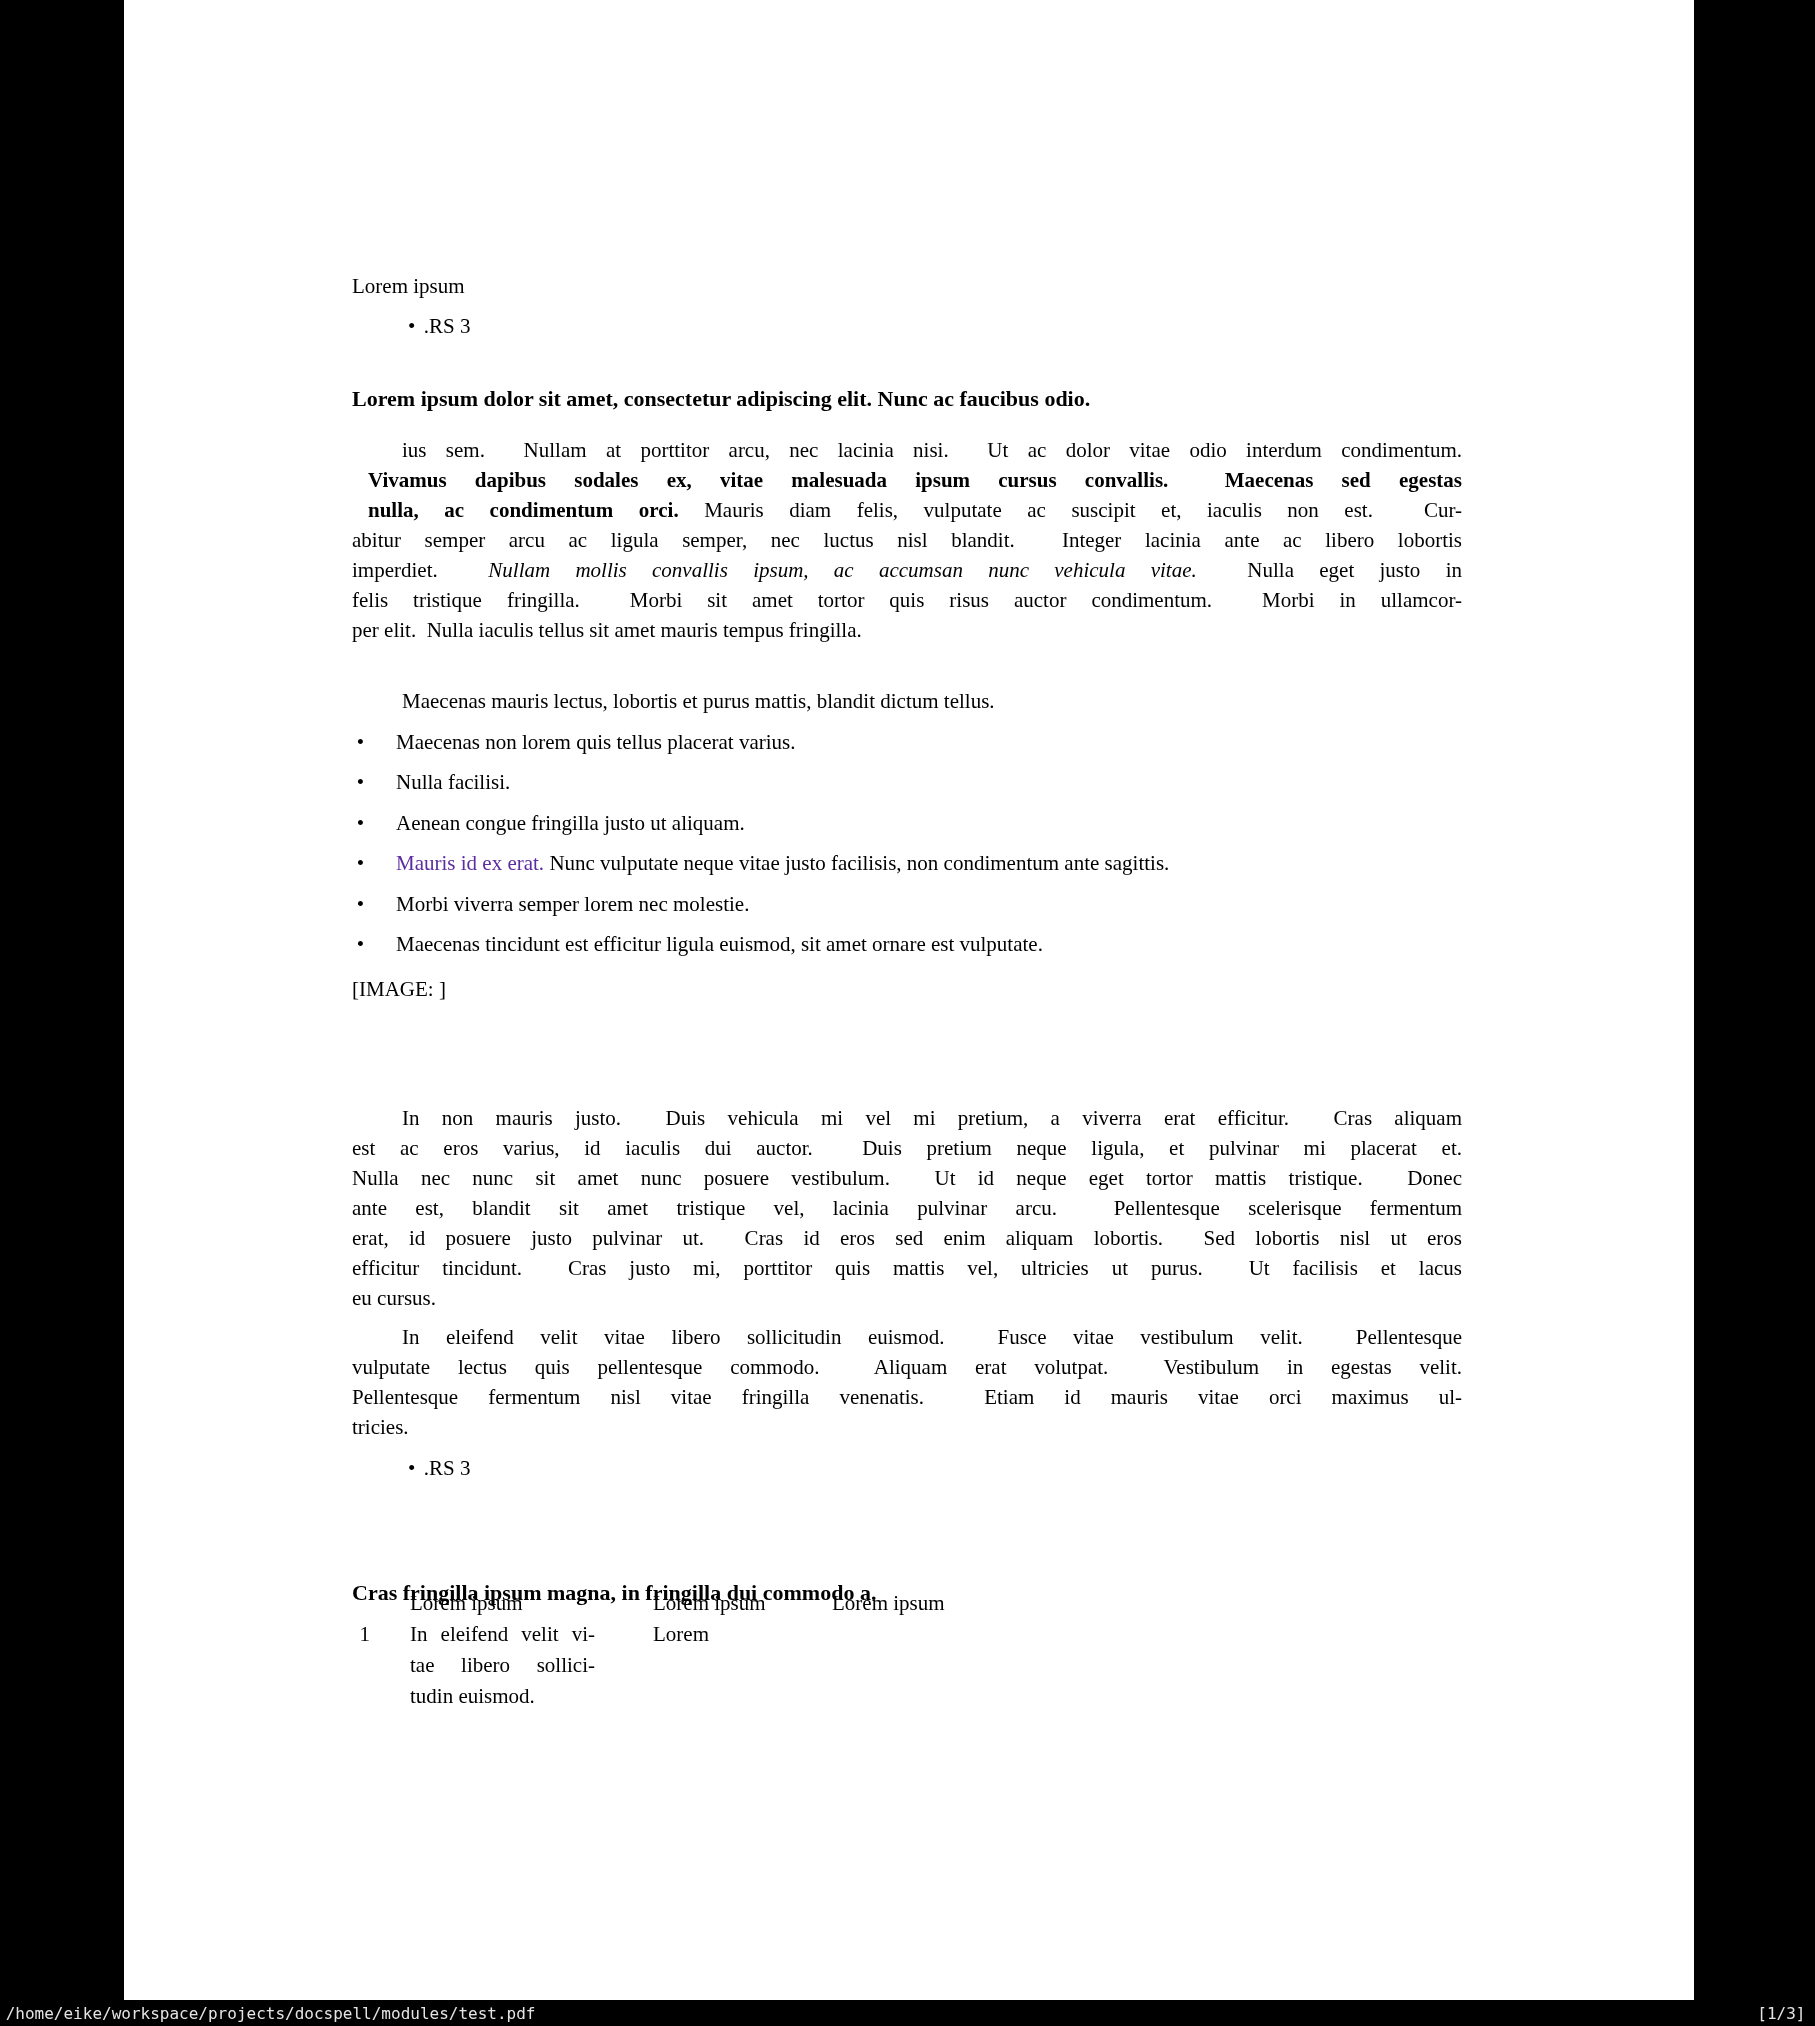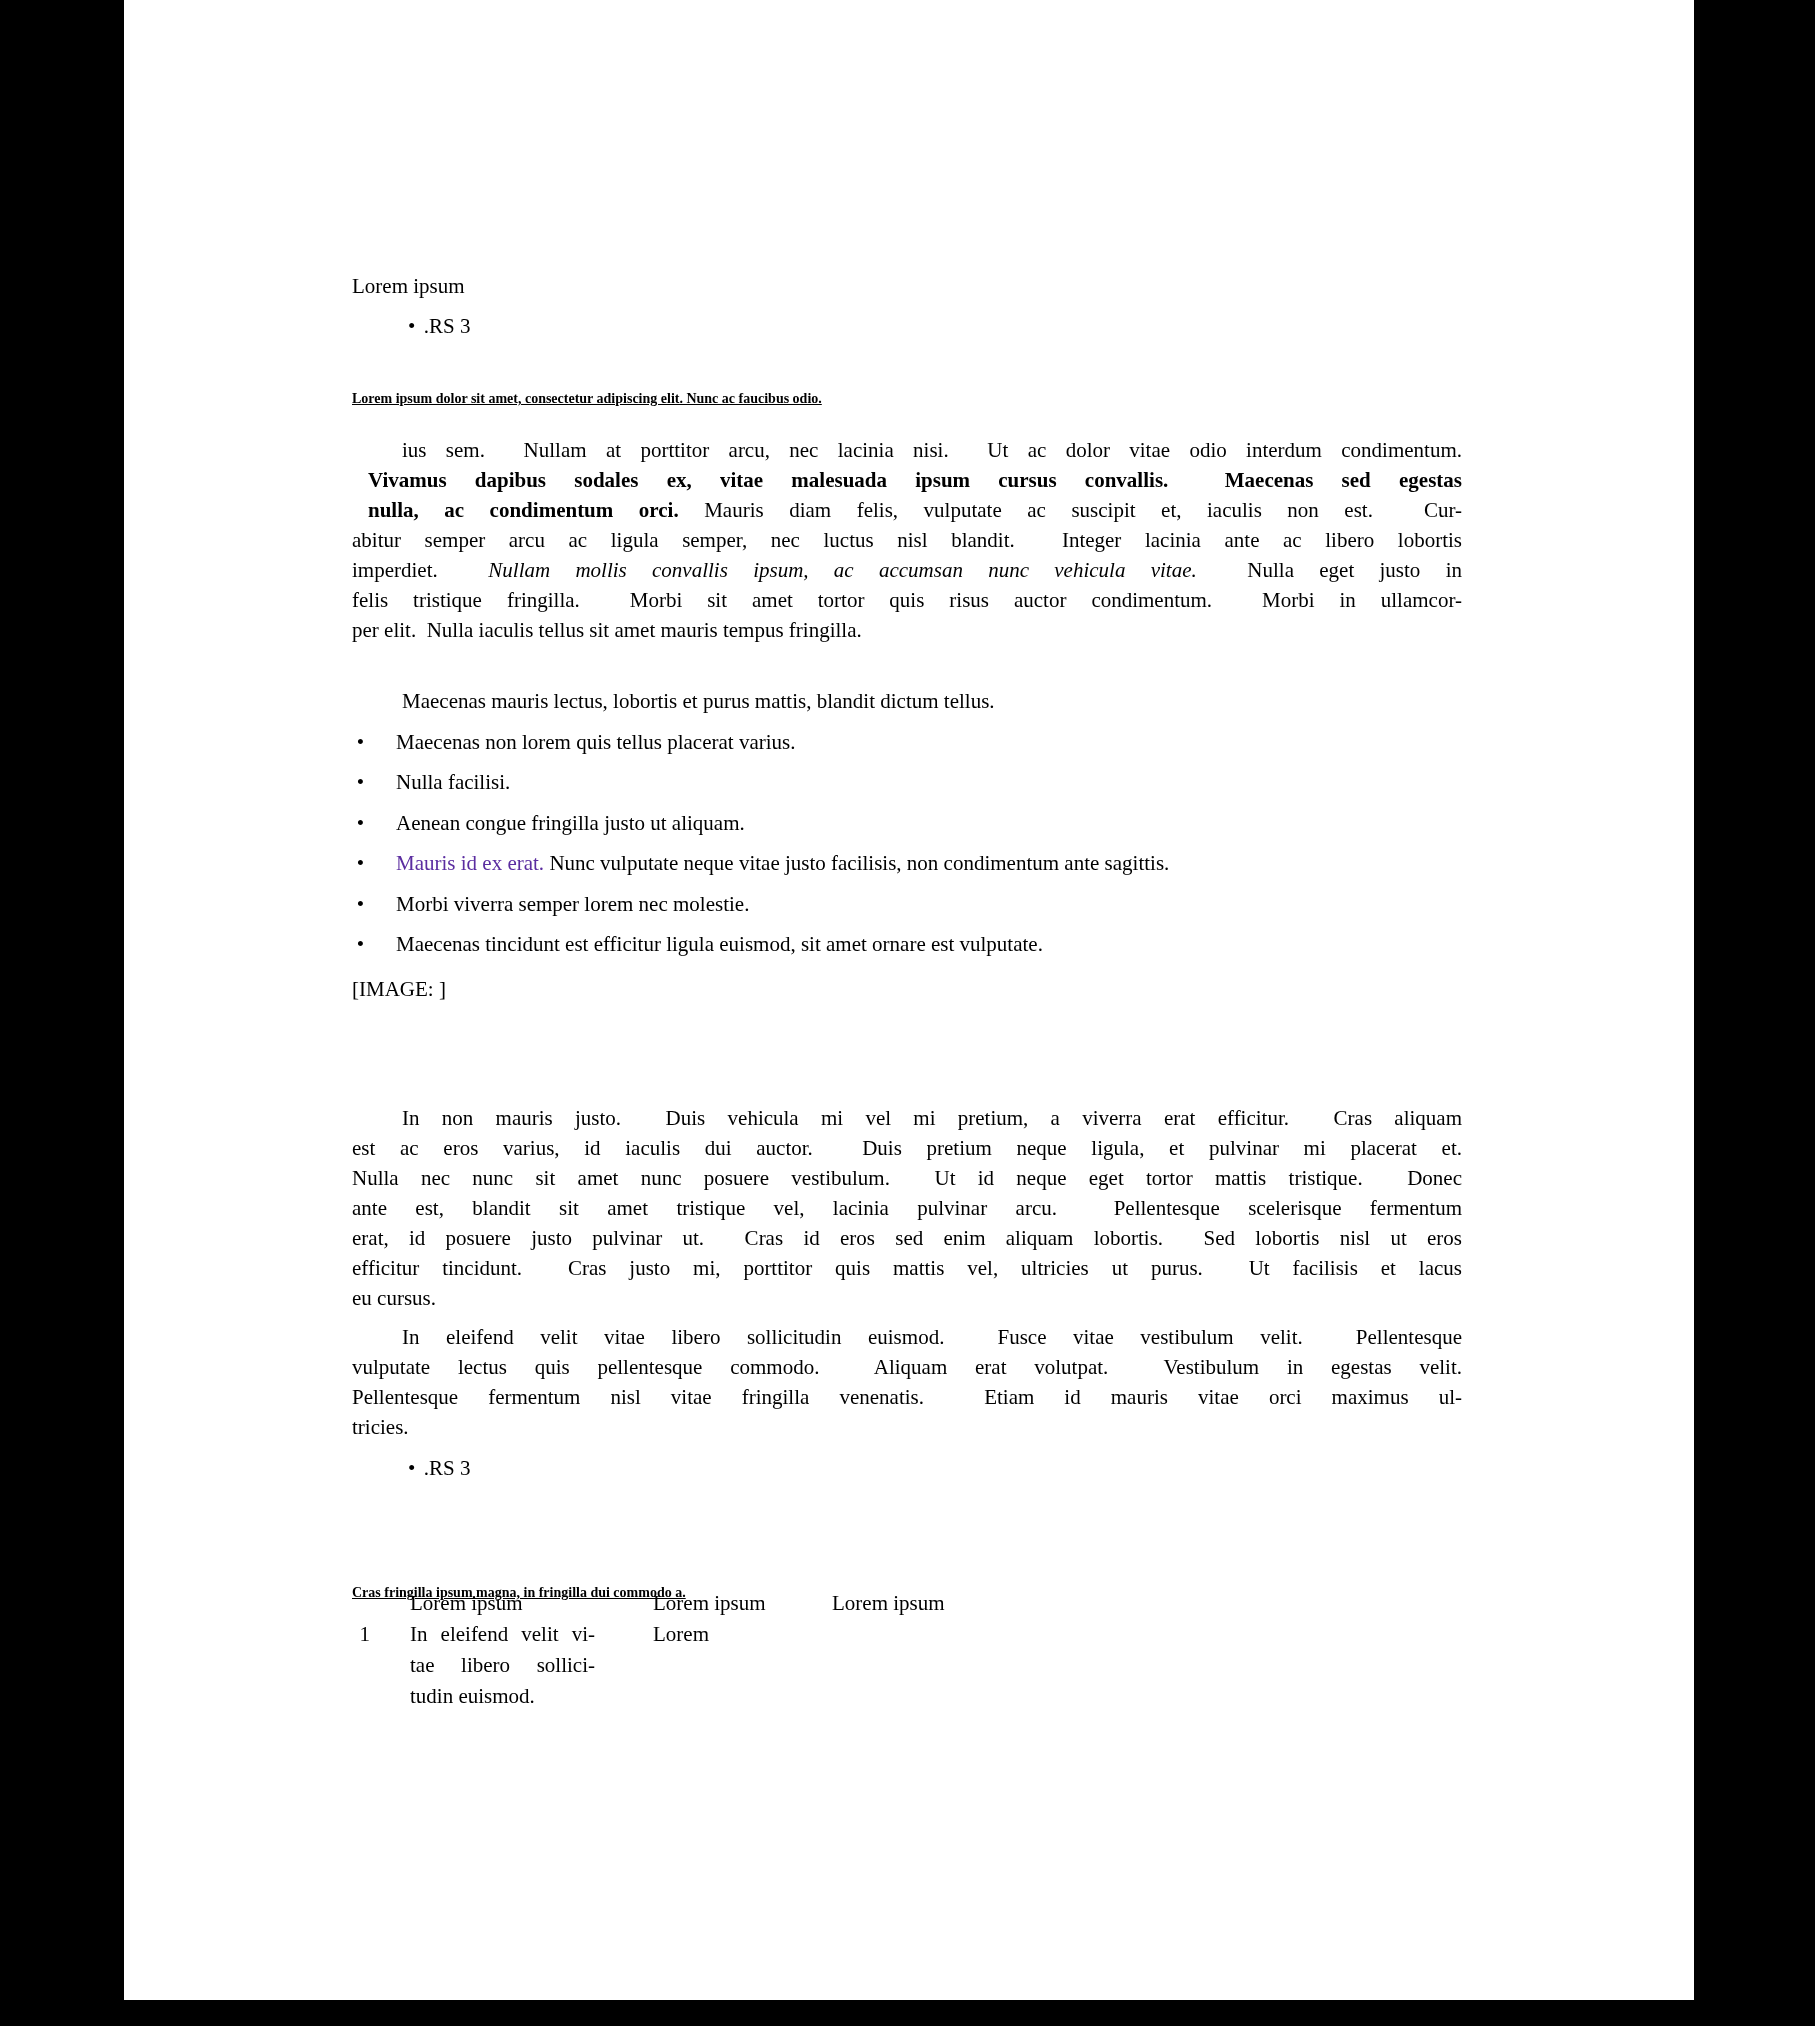--- a/index.html
+++ b/index.html
@@ -6,21 +6,21 @@
   .viewer{position:relative;width:1509px;height:2026px;background:#000;font-family:"Liberation Serif",serif;}
   .page{position:absolute;left:124px;top:0;width:1570px;height:2000px;background:#ffffff;}
   .content{position:absolute;left:228px;top:0;width:1110px;color:#000;font-size:21px;line-height:30px;}
   .block{position:absolute;left:0;width:1110px;}
   .tline{text-align:justify;text-align-last:justify;white-space:pre-wrap;height:30px;}
   .tline.tlast{text-align-last:left;}
   .p-indent .tline:first-child{padding-left:50px;box-sizing:border-box;}
   .seg-b{font-weight:bold;margin-left:16px;}
   .seg-i{font-style:italic;}
   .seg-a{color:#5b2da0;}
-  .heading{font-weight:bold;font-size:14px;line-height:32px;white-space:pre-wrap;text-decoration:underline;}
+  .heading{font-weight:bold;font-size:22px;line-height:32px;white-space:pre-wrap;}
   .rs-line{white-space:pre-wrap;}
   .rs-line .bullet{display:inline-block;margin-right:8.5px;}
   ul.blist{list-style:none;margin:0;padding:0;}
   ul.blist li{position:relative;padding-left:44px;height:30px;margin-bottom:10.4px;white-space:pre-wrap;}
   ul.blist li .bullet{position:absolute;left:4.7px;top:0;}
   .imgph{white-space:pre-wrap;}
   .tblock .tcell{position:absolute;white-space:pre-wrap;}
   .tcol-lines{width:185px;}
   .tcol-lines .tline{height:31px;}
   .statusbar{position:absolute;left:0;top:2000px;width:1815px;height:26.5px;background:#000;
@@ -94,14 +94,18 @@
 
         <span class="tcell" style="left:7.6px;top:31px">1</span>
         <div class="tcell tcol-lines" style="left:58px;top:31px"><div class="tline"><span>In eleifend velit vi-</span></div><div class="tline"><span>tae libero sollici-</span></div><div class="tline tlast"><span>tudin euismod.</span></div></div>
         <span class="tcell" style="left:301px;top:31px">Lorem</span>
         <span class="tcell" style="left:480px;top:31px"></span>
       </div>
 
     </div>
   </div>
 
+  <div class="statusbar">
+    <span>/home/eike/workspace/projects/docspell/modules/test.pdf</span>
+    <span>[1/3]</span>
+  </div>
 </div>
 
 
 </body></html>

